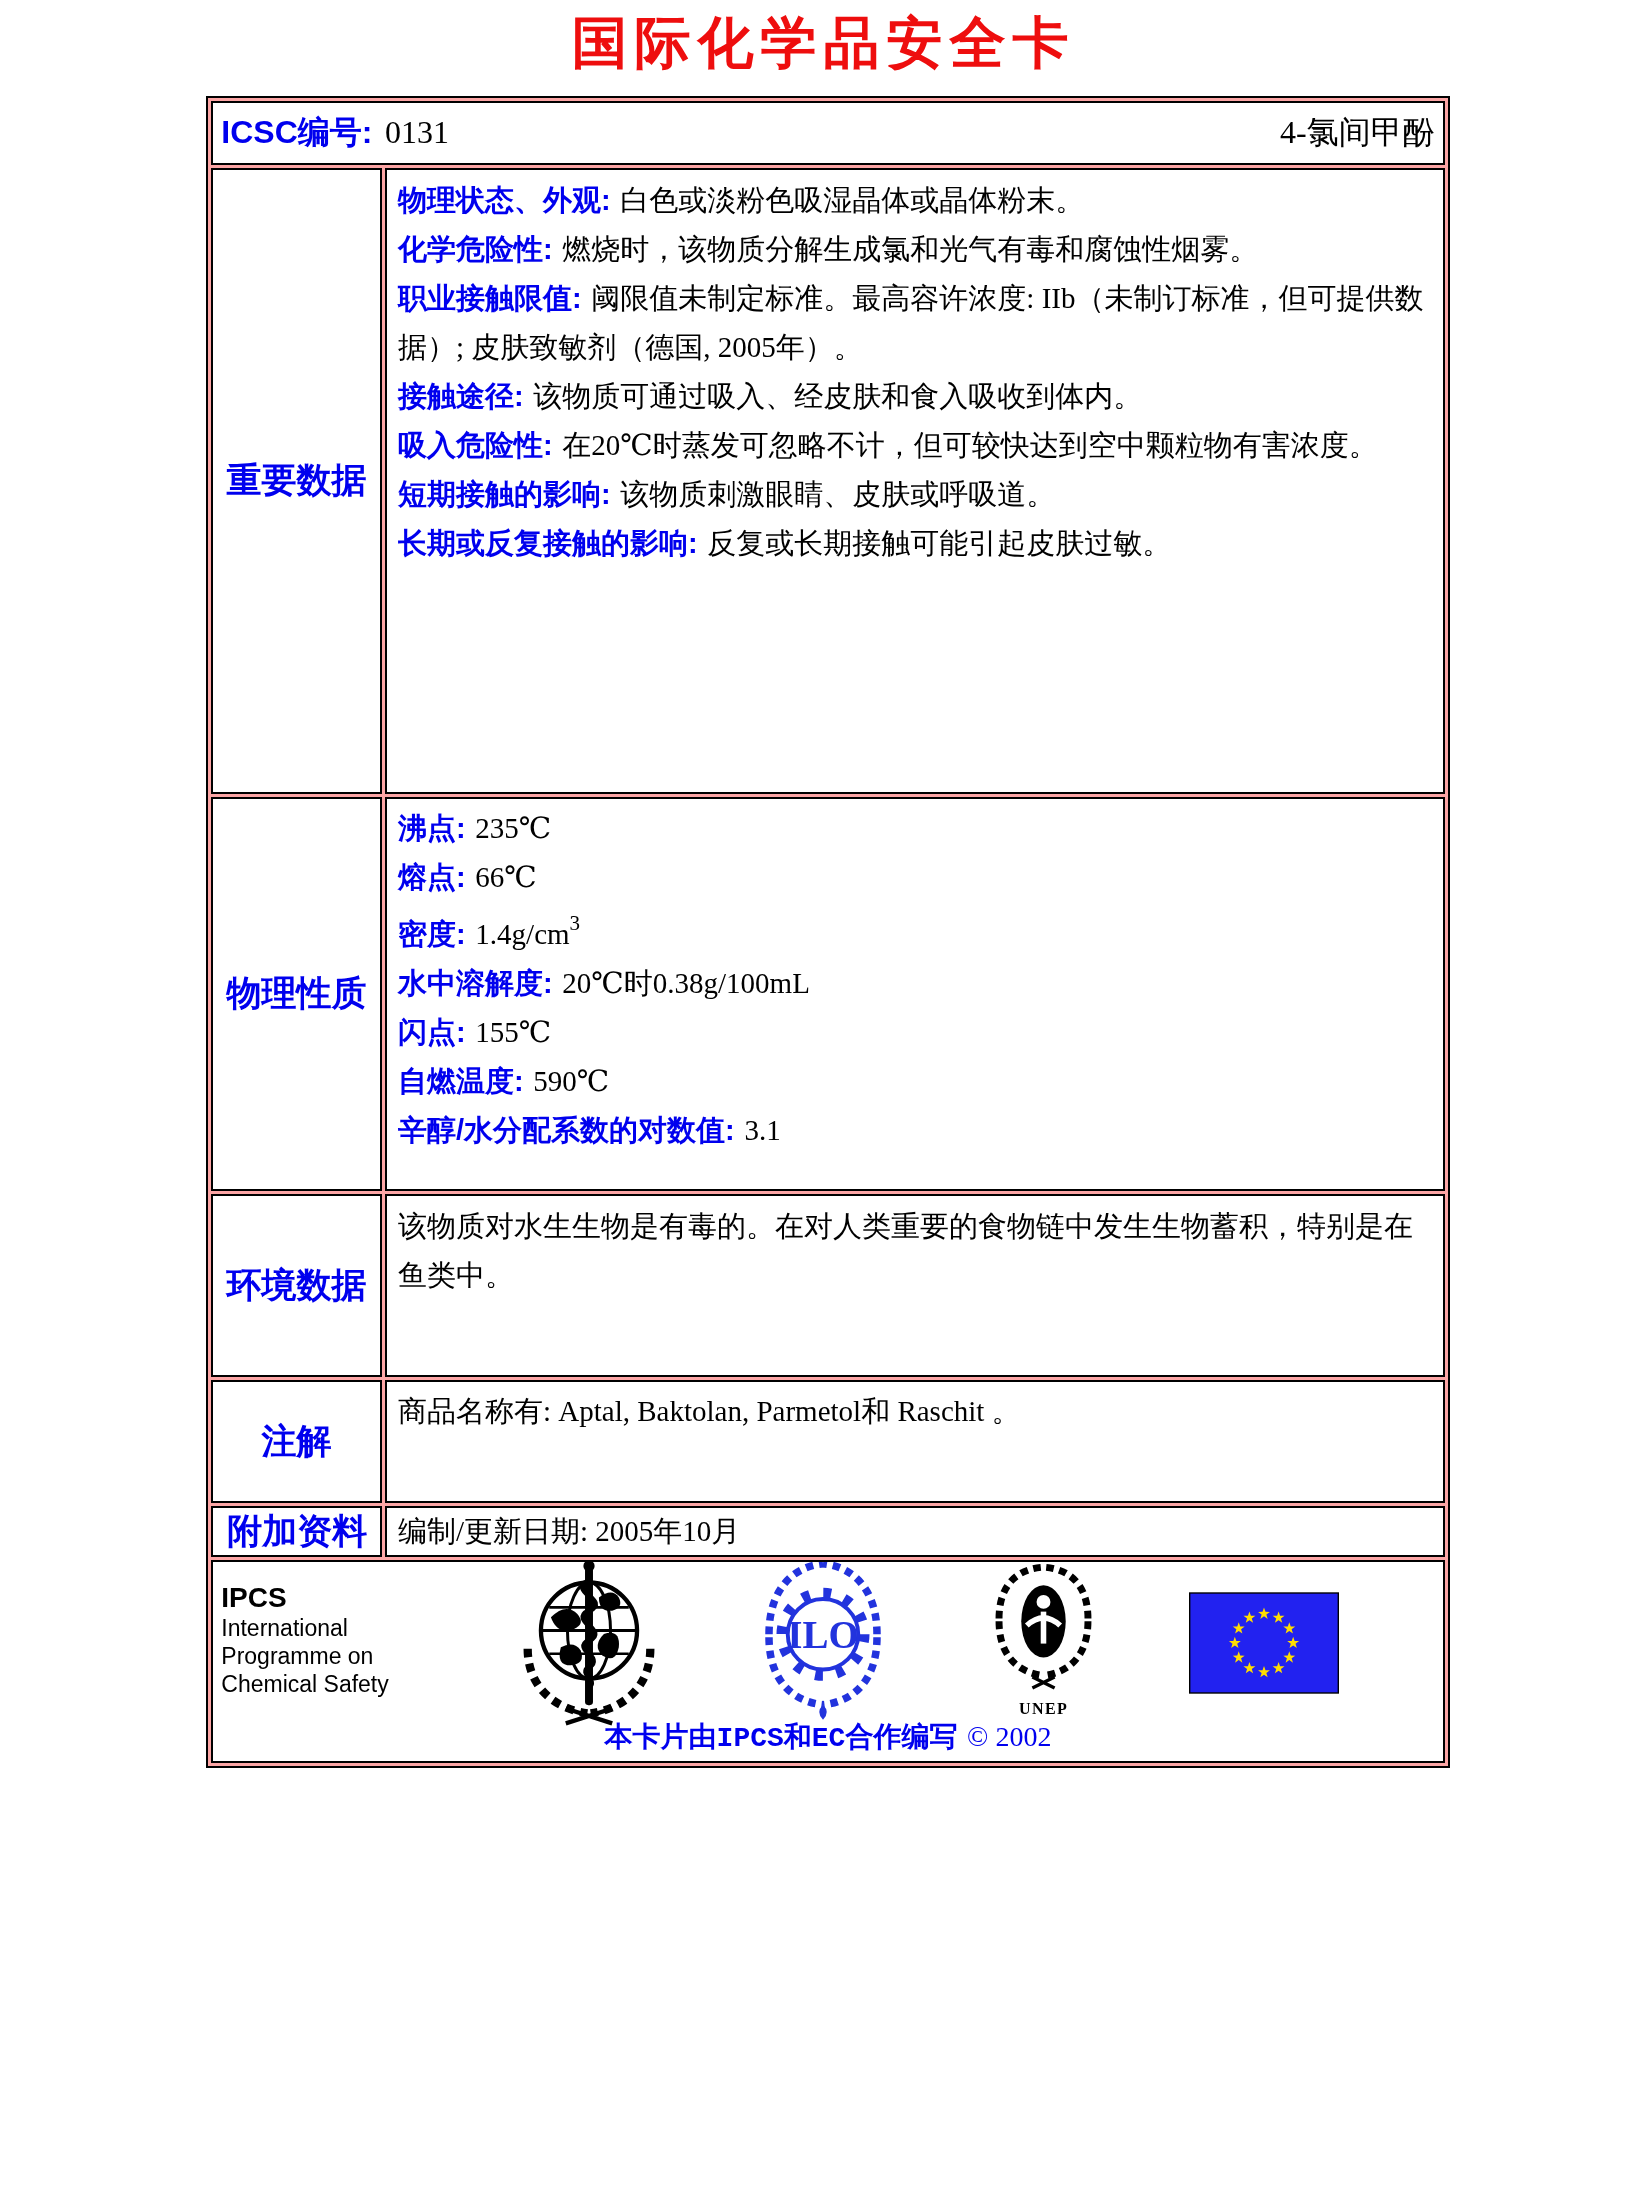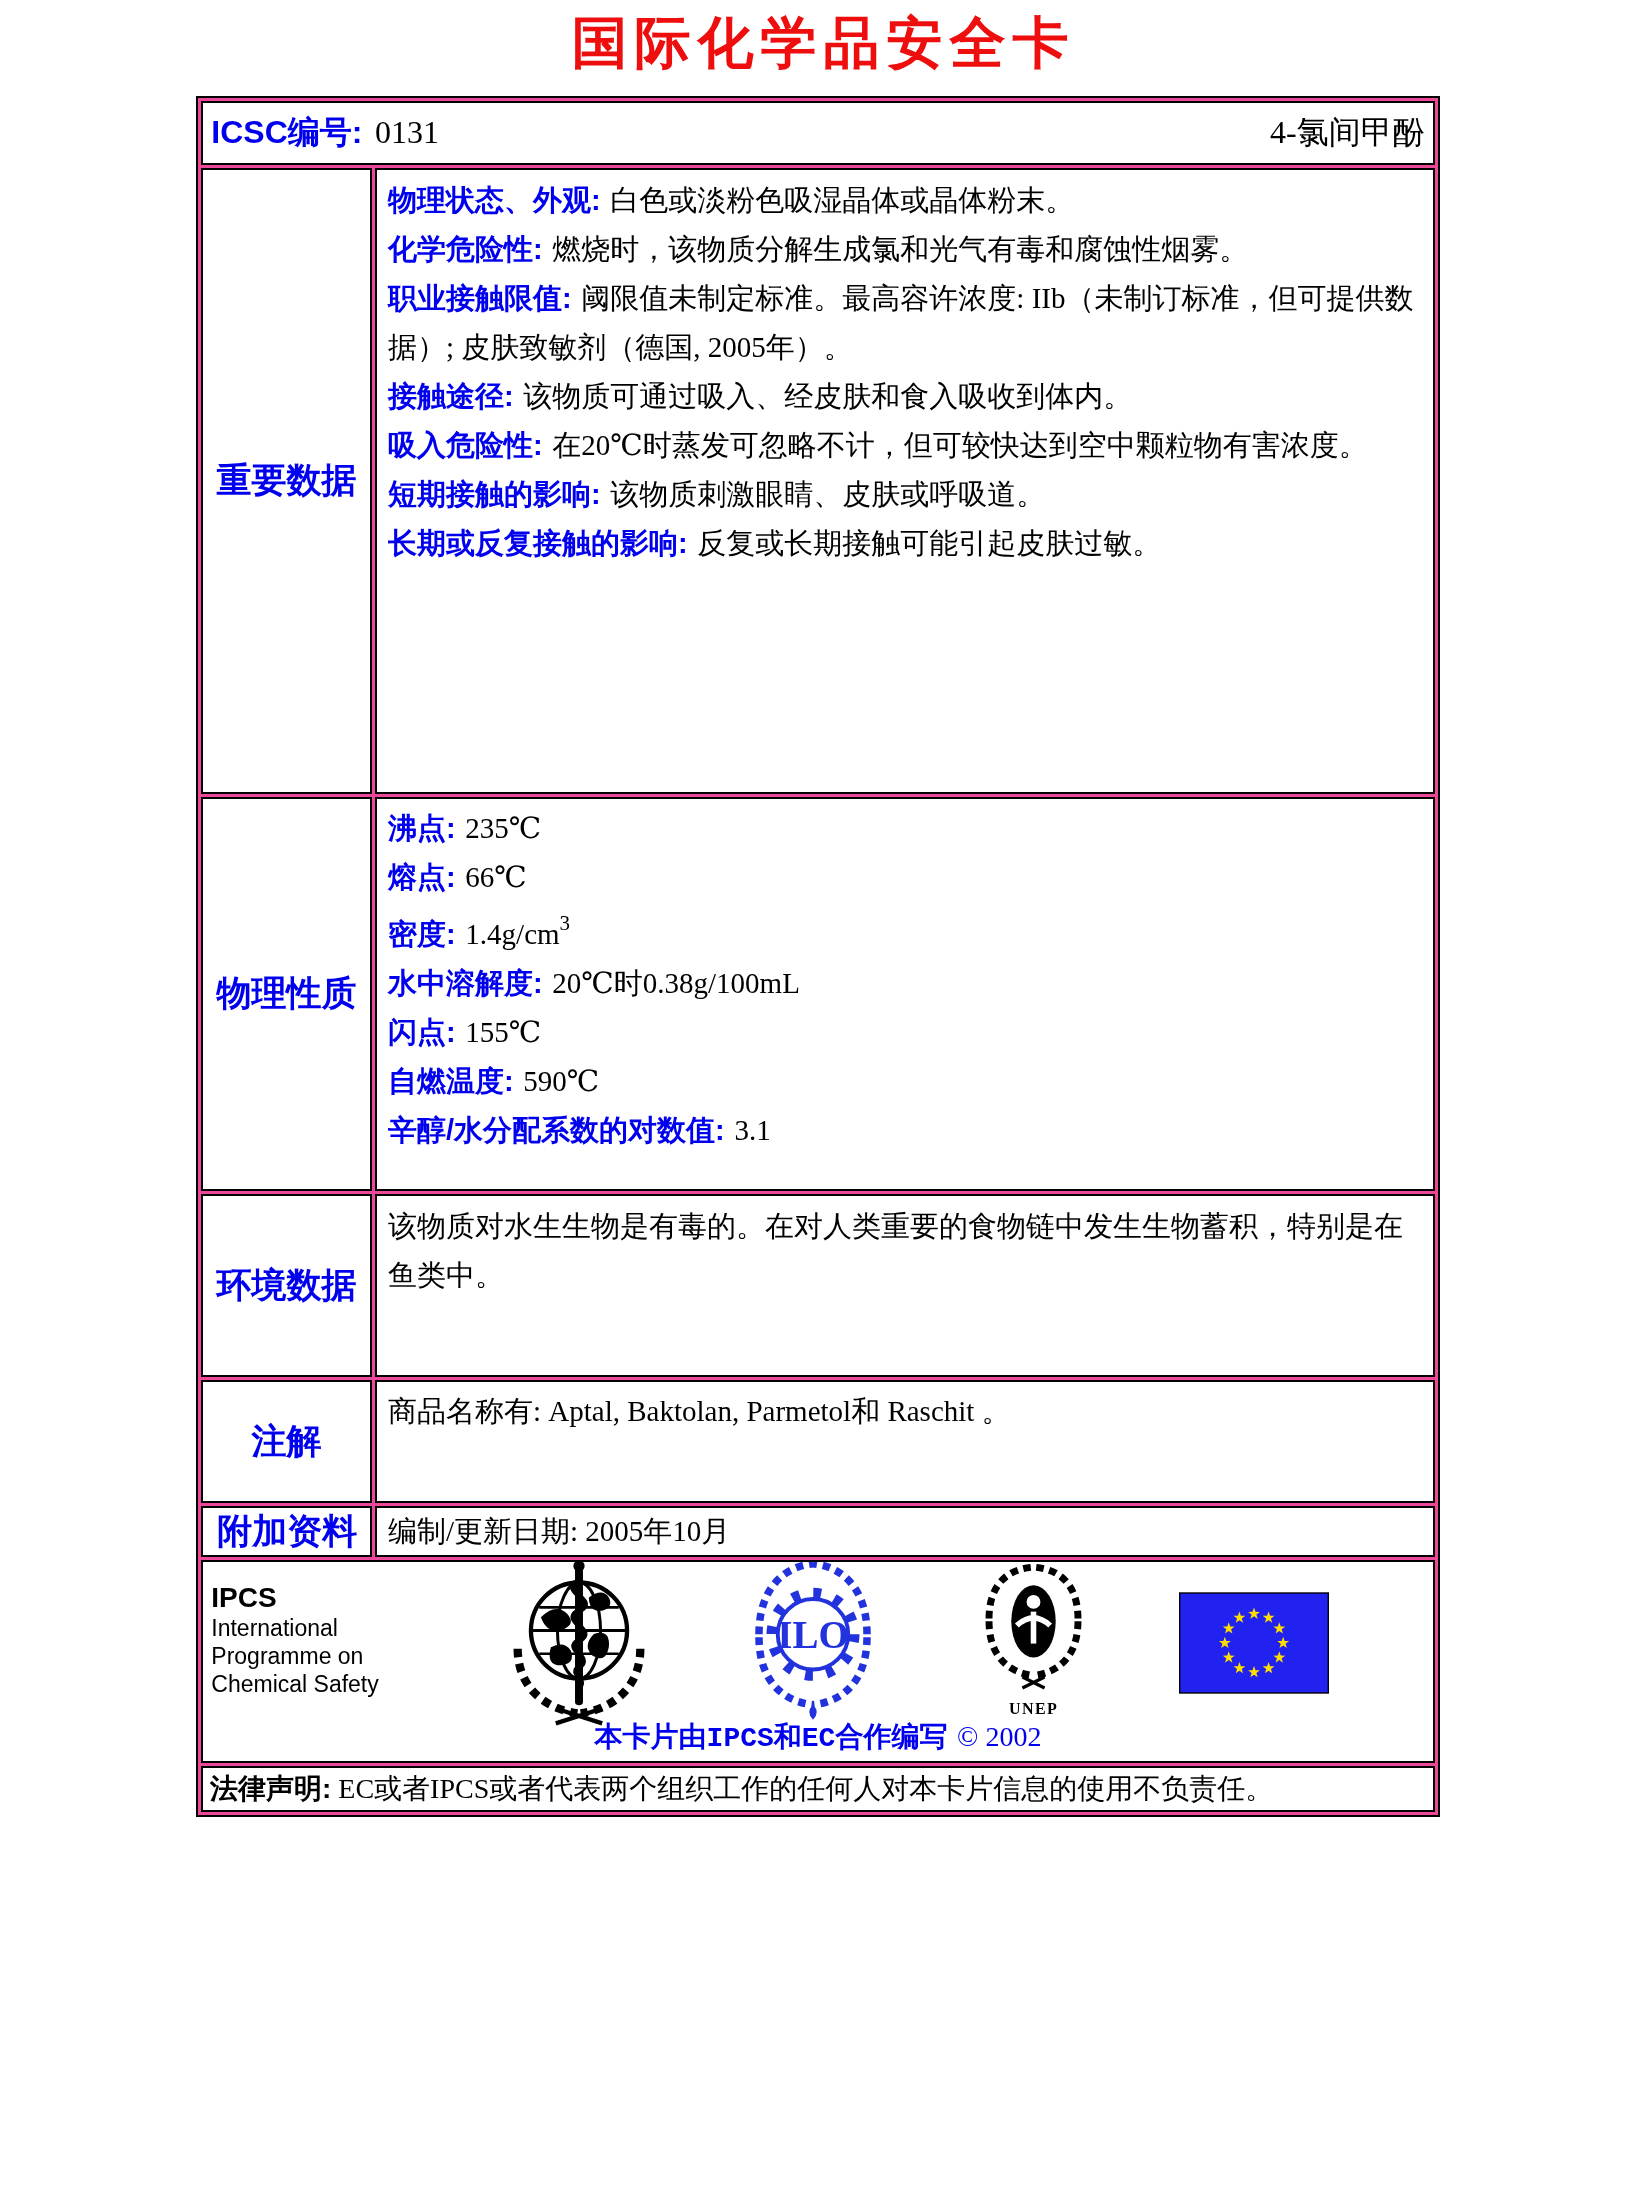--- a/index.html
+++ b/index.html
@@ -1,23 +1,23 @@
 <!DOCTYPE html>
 <html style="font-size:11px"><head>
 <meta charset="utf-8">
 <style>
   html,body{margin:0;padding:0;background:#ffffff;}
   .page{position:relative;width:1647px;height:2205px;background:#ffffff;overflow:hidden;
         font-family:"Liberation Serif","DejaVu Serif",serif;color:#000;}
   .doc-title{position:absolute;top:5.6px;left:0;width:1647px;text-align:center;
              font-size:56px;font-weight:bold;color:#ee0e0e;letter-spacing:7px;
              font-family:"Liberation Serif","DejaVu Serif",serif;}
-  table.card{position:absolute;left:196px;top:96px;width:1244px;
+  table.card{position:absolute;left:206px;top:96px;width:1244px;
              border:2.8px solid #000;border-collapse:separate;border-spacing:3.5px;
-             table-layout:fixed;background:#ec4899;}
+             table-layout:fixed;background:#fca5a5;}
   table.card td{border:2.1px solid #000;background:#fff;overflow:hidden;}
   col.c-label{width:171px;}
   
   td.head-cell{height:60px;vertical-align:middle;padding:0 8.3px;}
   .head-flex{display:flex;justify-content:space-between;align-items:center;}
   .icsc-label{color:#0000ee;font-weight:bold;font-size:32px;
               font-family:"Liberation Sans","DejaVu Sans",sans-serif;}
   .icsc-number{font-size:32px;margin-left:12.5px;}
   .chem-name{font-size:32px;}
   
@@ -214,22 +214,17 @@
             <use href="#star" x="87" y="36.6"></use>
           </svg>
         </div>
 
         <div class="logos-caption">
           <span class="caption-main">本卡片由IPCS和EC合作编写</span><span class="caption-year">© 2002</span>
         </div>
       </td>
     </tr>
 
-    <tr>
-      <td class="legal-cell" colspan="2">
-        <span class="legal-key">法律声明:</span><span class="legal-text">EC或者IPCS或者代表两个组织工作的任何人对本卡片信息的使用不负责任。</span>
-      </td>
-    </tr>
 
   </tbody>
     </table>
 </div>
 
 
 </body></html>

